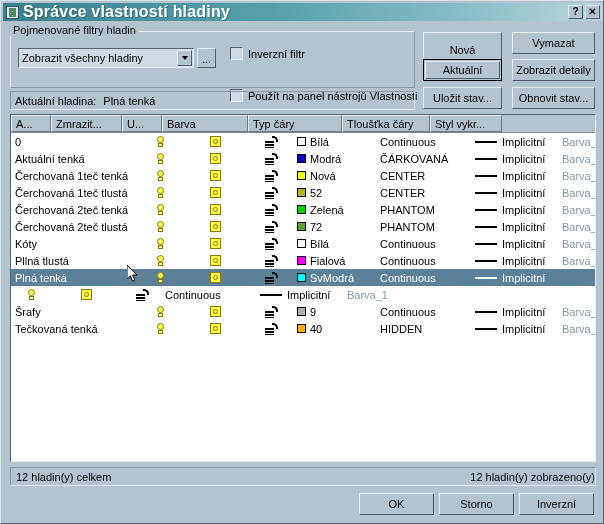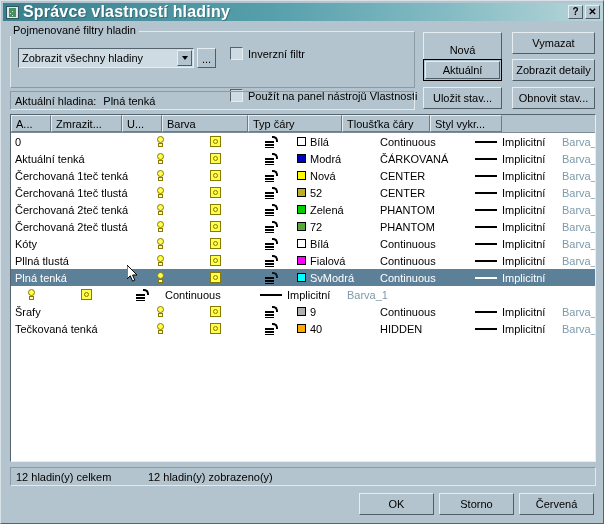--- a/index.html
+++ b/index.html
@@ -209,21 +209,21 @@
   .cursor{
     position:absolute;left:126px;top:264px;width:12px;height:18px;z-index:50;
     pointer-events:none;
   }
   
   .statusbar{
     position:absolute;left:9px;top:466px;width:586px;height:19px;
     border-top:1px solid #8b9aa4;border-left:1px solid #8b9aa4;
     border-right:1px solid #e2eaee;border-bottom:1px solid #e2eaee;
     box-sizing:border-box;display:flex;align-items:center;
-    font-size:11px;color:#000;
+    font-size:11px;color:#000;justify-content:space-between;
   }
   .st1{padding-left:5px;width:132px;}
   .st2{}
   
   .bb{height:22px;width:75px;top:492px;}
 </style>
 </head>
 <body>
 
 <div class="window">
@@ -639,16 +639,16 @@
     <span class="st2">12 hladin(y) zobrazeno(y)</span>
   </div>
 
   <div class="btn bb" style="left:358px;">
     <span>OK</span>
   </div>
   <div class="btn bb" style="left:438px;">
     <span>Storno</span>
   </div>
   <div class="btn bb" style="left:518px;">
-    <span>Červená</span>
+    <span>Inverzní</span>
   </div>
 
 </div>
 
 </body></html>

